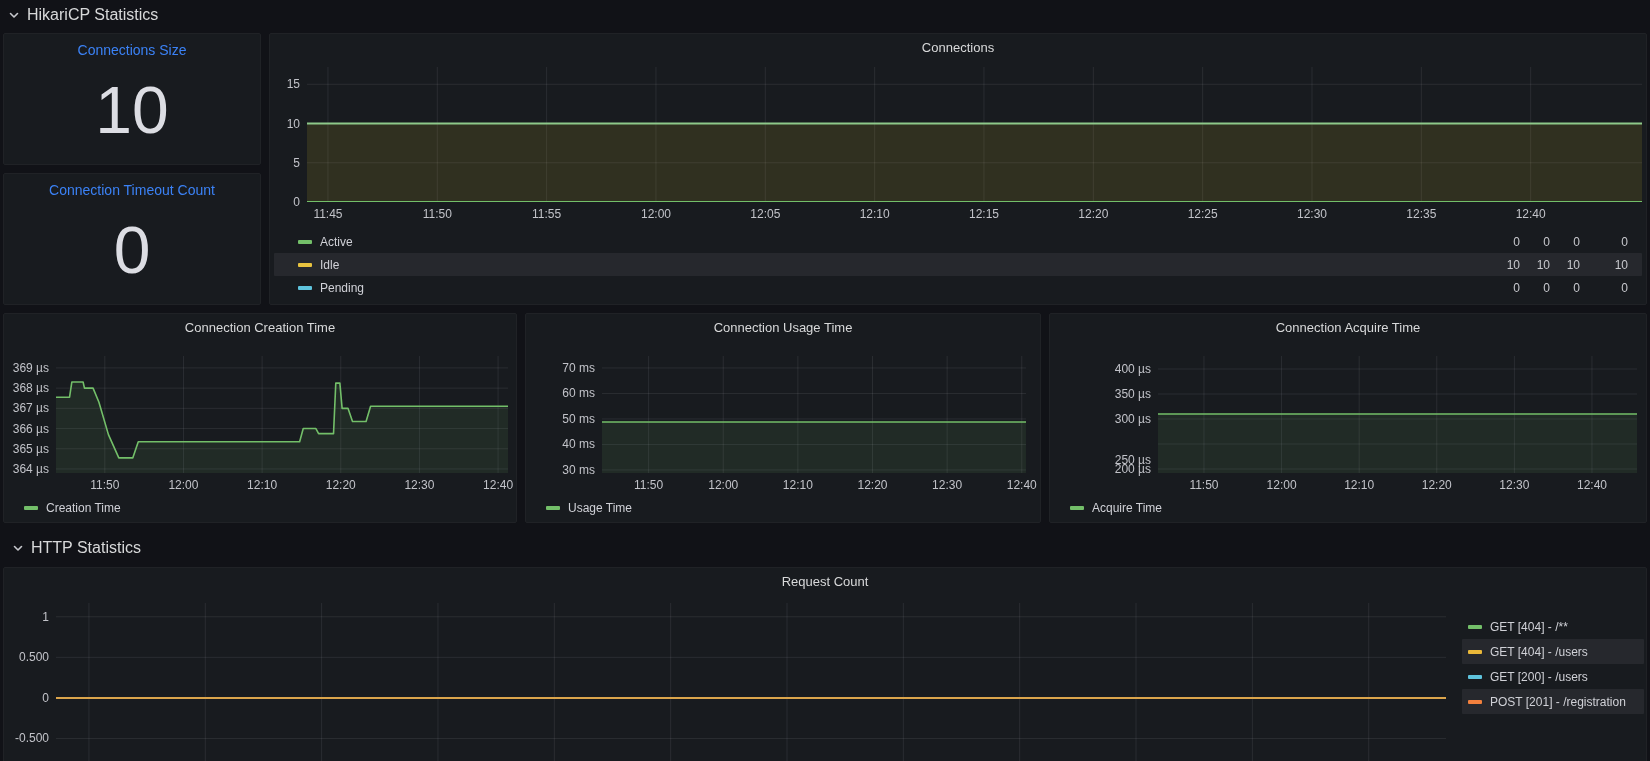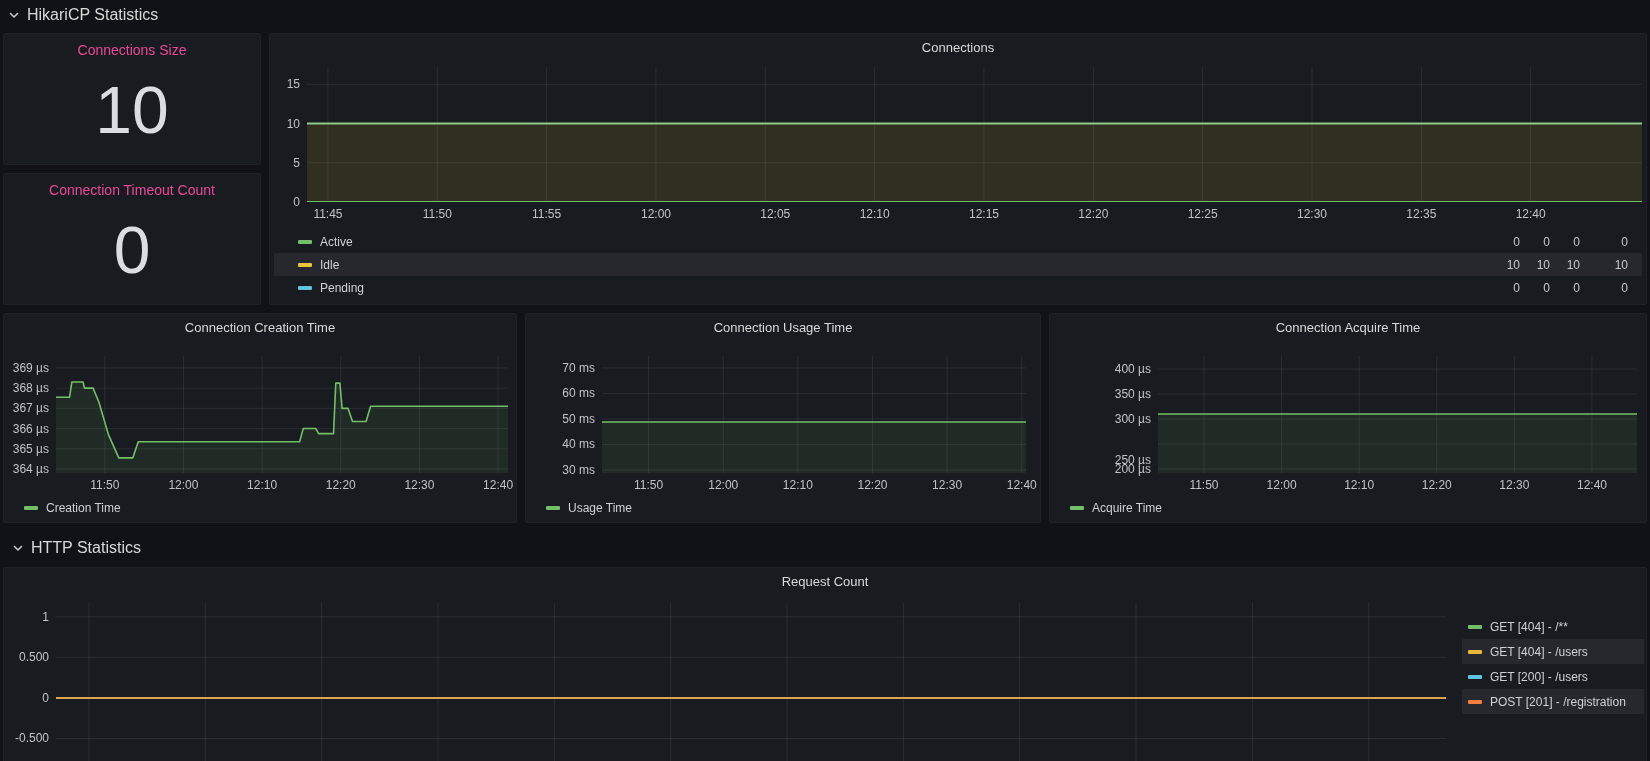--- a/index.html
+++ b/index.html
@@ -18,21 +18,21 @@
     position:absolute;background:#181b1f;border:1px solid #202226;
     border-radius:2px;box-sizing:border-box;overflow:hidden;
   }
   .ptitle{
     position:absolute;left:0;right:0;top:0;height:26px;line-height:28px;
     text-align:center;font-size:13px;font-weight:500;color:#d8d9da;
     white-space:nowrap;overflow:hidden;cursor:pointer;
   }
   .stat-title{
     position:absolute;left:0;right:0;top:8px;text-align:center;
-    font-size:14px;font-weight:500;color:#ec4899;white-space:nowrap;
+    font-size:14px;font-weight:500;color:#3b82f6;white-space:nowrap;
   }
   .stat-value{
     position:absolute;left:0;right:0;top:26px;bottom:4px;
     display:flex;align-items:center;justify-content:center;
     font-size:66px;font-weight:500;color:#dcdde3;
   }
   .chart-host{position:absolute;}
   .plot{position:absolute;}
   .ytick,.xtick{
     position:absolute;font-size:12px;line-height:14px;color:#c2c3c9;
@@ -103,21 +103,21 @@
         </svg>
       </div>
       <div class="ytick" style="left: 0px; width: 18px; top: 10.2674px;">15</div>
       <div class="ytick" style="left: 0px; width: 18px; top: 49.5116px;">10</div>
       <div class="ytick" style="left: 0px; width: 18px; top: 88.7558px;">5</div>
       <div class="ytick" style="left: 0px; width: 18px; top: 128px;">0</div>
       <div class="xtick" style="left: 20.9595px; width: 50px; top: 140px;">11:45</div>
       <div class="xtick" style="left: 130.296px; width: 50px; top: 140px;">11:50</div>
       <div class="xtick" style="left: 239.632px; width: 50px; top: 140px;">11:55</div>
       <div class="xtick" style="left: 348.969px; width: 50px; top: 140px;">12:00</div>
-      <div class="xtick" style="left: 458.305px; width: 50px; top: 140px; text-align: right;">12:05</div>
+      <div class="xtick" style="left: 458.305px; width: 50px; top: 140px;">12:05</div>
       <div class="xtick" style="left: 567.642px; width: 50px; top: 140px;">12:10</div>
       <div class="xtick" style="left: 676.978px; width: 50px; top: 140px;">12:15</div>
       <div class="xtick" style="left: 786.315px; width: 50px; top: 140px;">12:20</div>
       <div class="xtick" style="left: 895.652px; width: 50px; top: 140px;">12:25</div>
       <div class="xtick" style="left: 1004.99px; width: 50px; top: 140px;">12:30</div>
       <div class="xtick" style="left: 1114.32px; width: 50px; top: 140px;">12:35</div>
       <div class="xtick" style="left: 1223.66px; width: 50px; top: 140px;">12:40</div>
     </div>
   <div class="leg-table" style="left:4px;right:4px;top:196px;">
       <div class="leg-row">

